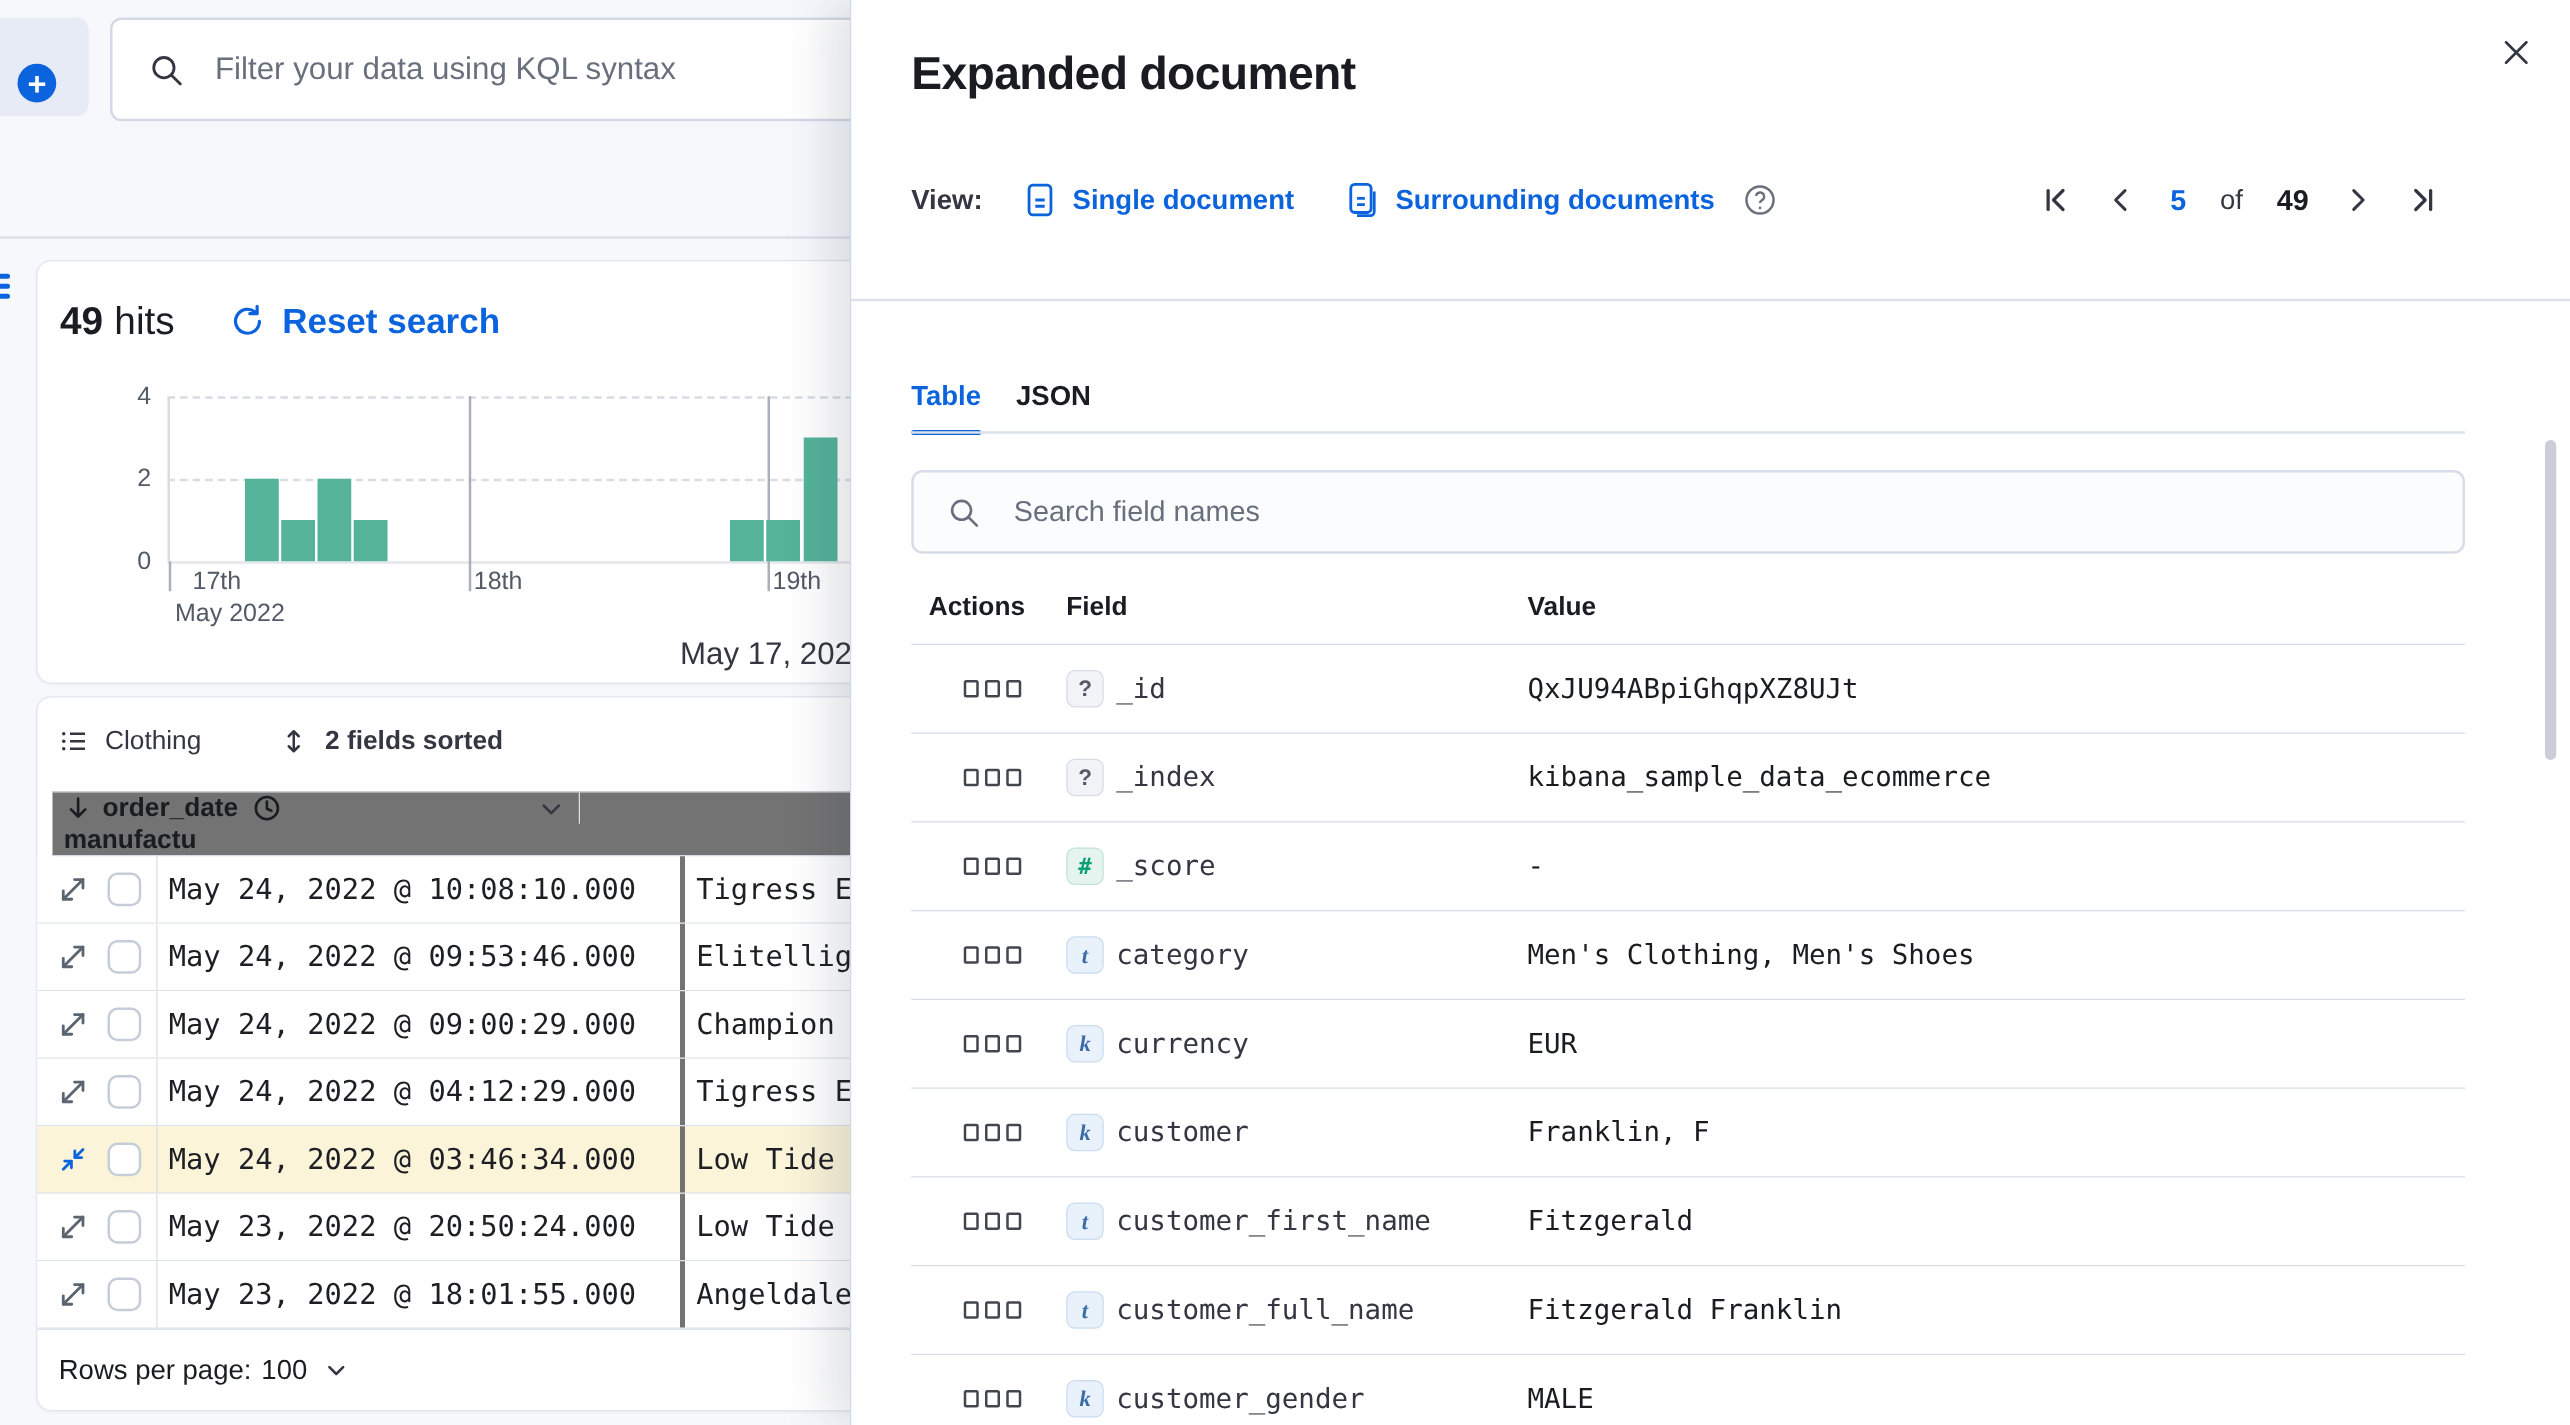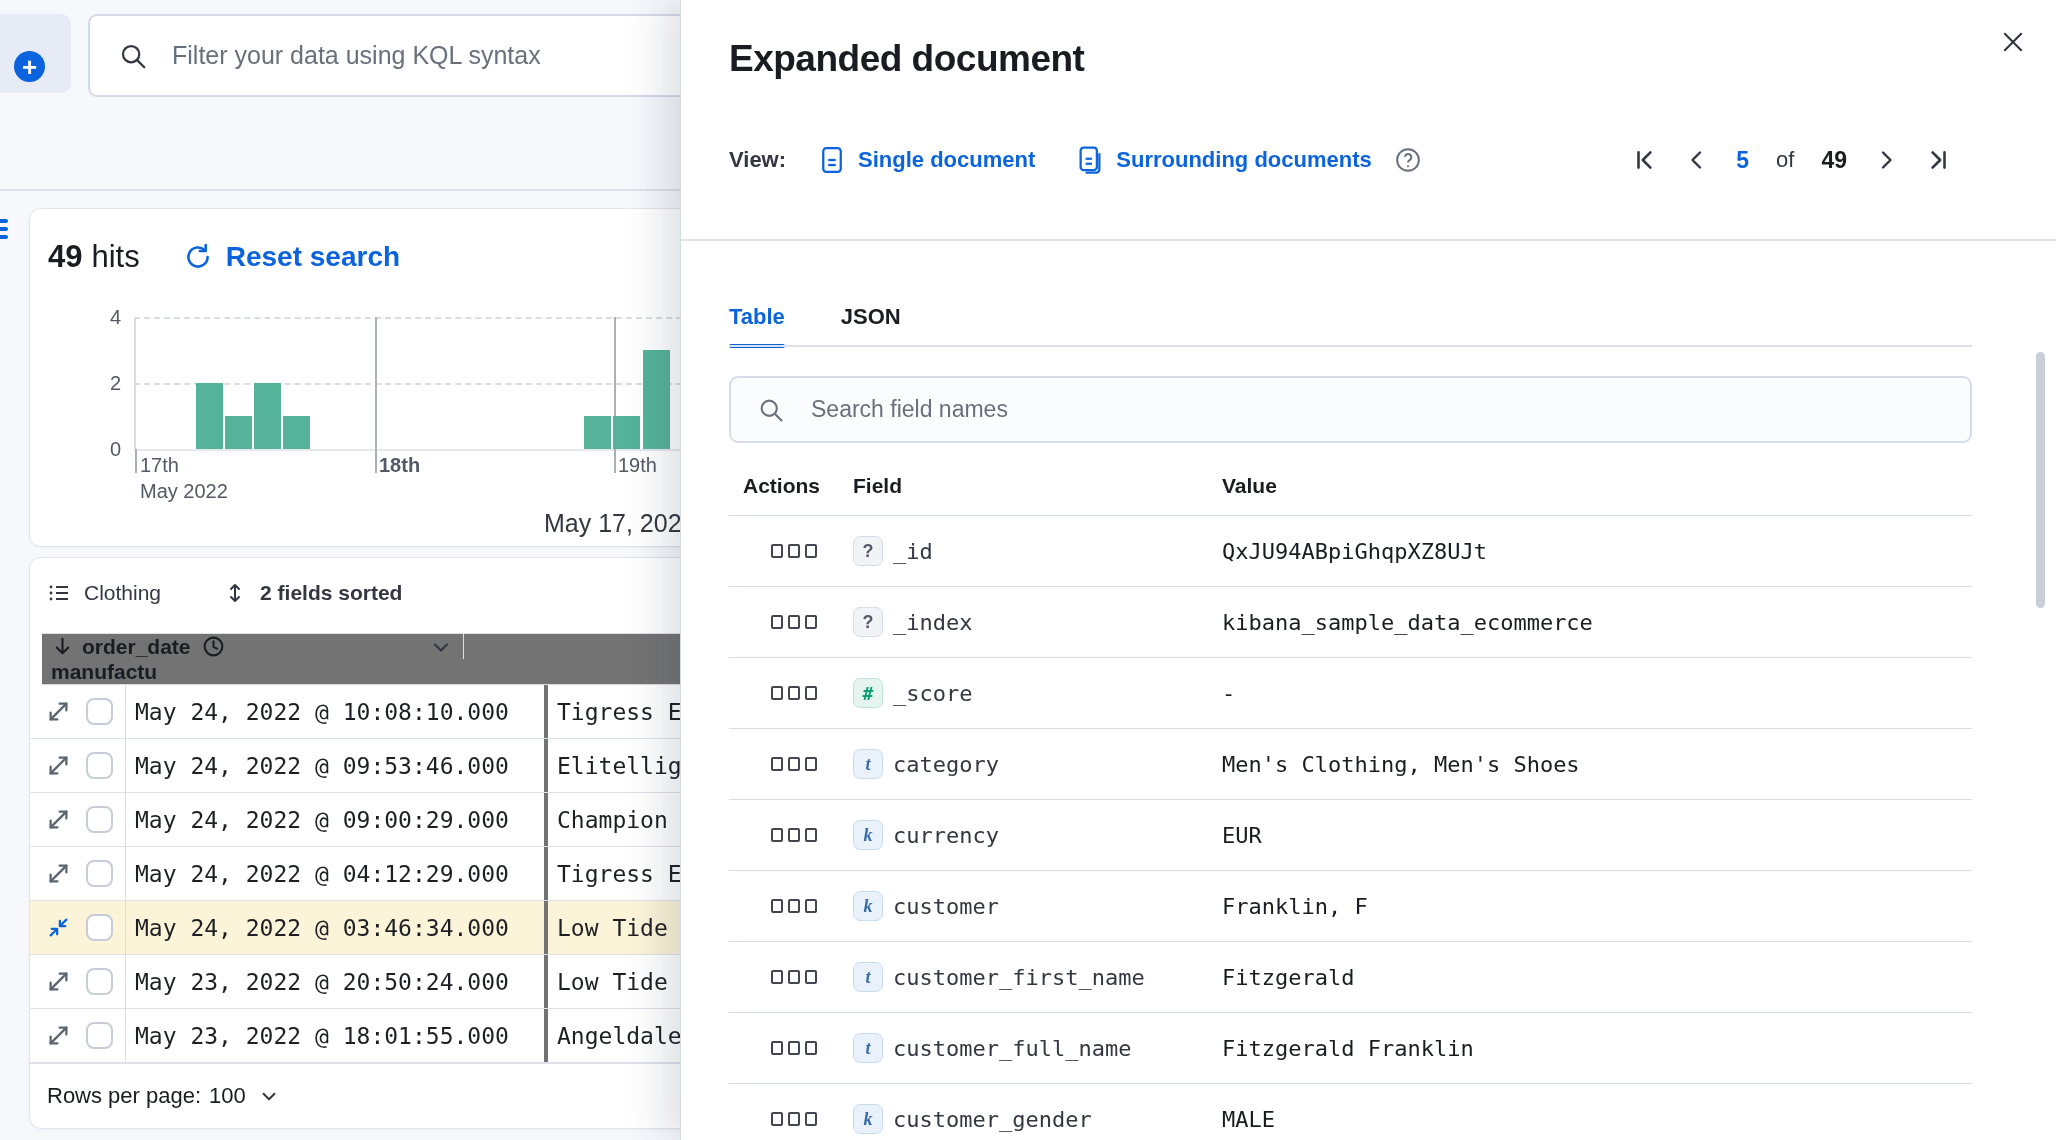--- a/index.html
+++ b/index.html
@@ -87,21 +87,21 @@
   .doc-link svg{flex:0 0 auto;}
   .doc-link .lbl{font-size:22px;font-weight:600;margin-left:13px;}
   .help-ic{margin-left:22px;color:#69707d;cursor:pointer;display:flex;align-items:center;}
   .pager{position:absolute;right:58px;top:0;height:40px;display:flex;align-items:center;gap:27px;color:#343741;}
   .pg-btn{cursor:pointer;display:flex;align-items:center;color:#343741;}
   .pg-cur{font-size:23px;font-weight:600;color:#0b64dd;}
   .pg-of{font-size:22px;color:#343741;}
   .pg-total{font-size:23px;font-weight:700;color:#1a1c21;}
   .fly-divider{left:0;top:239px;width:1376px;height:0;border-top:2px solid #dce1ea;}
 
-  .tabs{left:48px;top:296px;height:52px;display:flex;gap:56px;}
+  .tabs{left:48px;top:296px;height:52px;display:flex;gap:28px;}
   .tab{font-size:22px;font-weight:700;cursor:pointer;position:relative;display:flex;align-items:flex-start;padding-top:8px;}
   .tab.active{color:#0b64dd;}
   .tab.idle{color:#1a1c21;}
   .tab.active::after{content:"";position:absolute;left:0;right:0;bottom:0;height:4px;background:#0b64dd;border-radius:2px;}
   .tabs-line{left:48px;top:345px;width:1243px;height:0;border-top:2px solid #dce1ea;}
 
   .field-search{left:48px;top:376px;width:1243px;height:67px;background:#fbfcfe;border:2px solid #d7dde8;
                 border-radius:9px;display:flex;align-items:center;box-sizing:border-box;}
   .field-search svg{margin-left:26px;color:#69707d;flex:0 0 auto;}
   .fs-input{border:none;outline:none;background:transparent;flex:1;margin-left:24px;font-size:23px;color:#343741;
@@ -181,23 +181,23 @@
     <div class="abs chart-area">
         <div class="bar" title="May 17 2022 ~06:00 : 2" style="left: 166px; width: 27px; height: 66px; background: rgb(84, 179, 153);"></div>
         <div class="bar" title="May 17 2022 ~09:00 : 1" style="left: 195px; width: 27px; height: 33px; background: rgb(84, 179, 153);"></div>
         <div class="bar" title="May 17 2022 ~12:00 : 2" style="left: 224px; width: 27px; height: 66px; background: rgb(84, 179, 153);"></div>
         <div class="bar" title="May 17 2022 ~15:00 : 1" style="left: 253px; width: 27px; height: 33px; background: rgb(84, 179, 153);"></div>
         <div class="bar" title="May 18 2022 ~21:00 : 1" style="left: 554px; width: 27px; height: 33px; background: rgb(84, 179, 153);"></div>
         <div class="bar" title="May 19 2022 ~00:00 : 1" style="left: 583px; width: 27px; height: 33px; background: rgb(84, 179, 153);"></div>
         <div class="bar" title="May 19 2022 ~03:00 : 3" style="left: 613px; width: 27px; height: 99px; background: rgb(84, 179, 153);"></div>
       </div>
 
-    <div class="abs xtick" style="left:110px;top:245px;">17th</div>
+    <div class="abs xtick" style="left:124px;top:245px;">17th</div>
     <div class="abs xtick" style="left:110px;top:271px;">May 2022</div>
-    <div class="abs xtick" style="left:349px;top:245px;font-weight:bold;">18th</div>
+    <div class="abs xtick" style="left:349px;top:245px;">18th</div>
     <div class="abs xtick" style="left:588px;top:245px;">19th</div>
 
     <div class="abs chart-footer" style="left:514px;top:300px;">May 17, 202</div>
   </div>
 
   <div class="abs panel" id="panel-grid">
 
     <div class="abs grid-toolbar">
       <span class="tb-item" style="margin-left:17px;">
         <svg width="24" height="24" viewBox="0 0 24 24" fill="none" stroke="currentColor" stroke-width="2">

